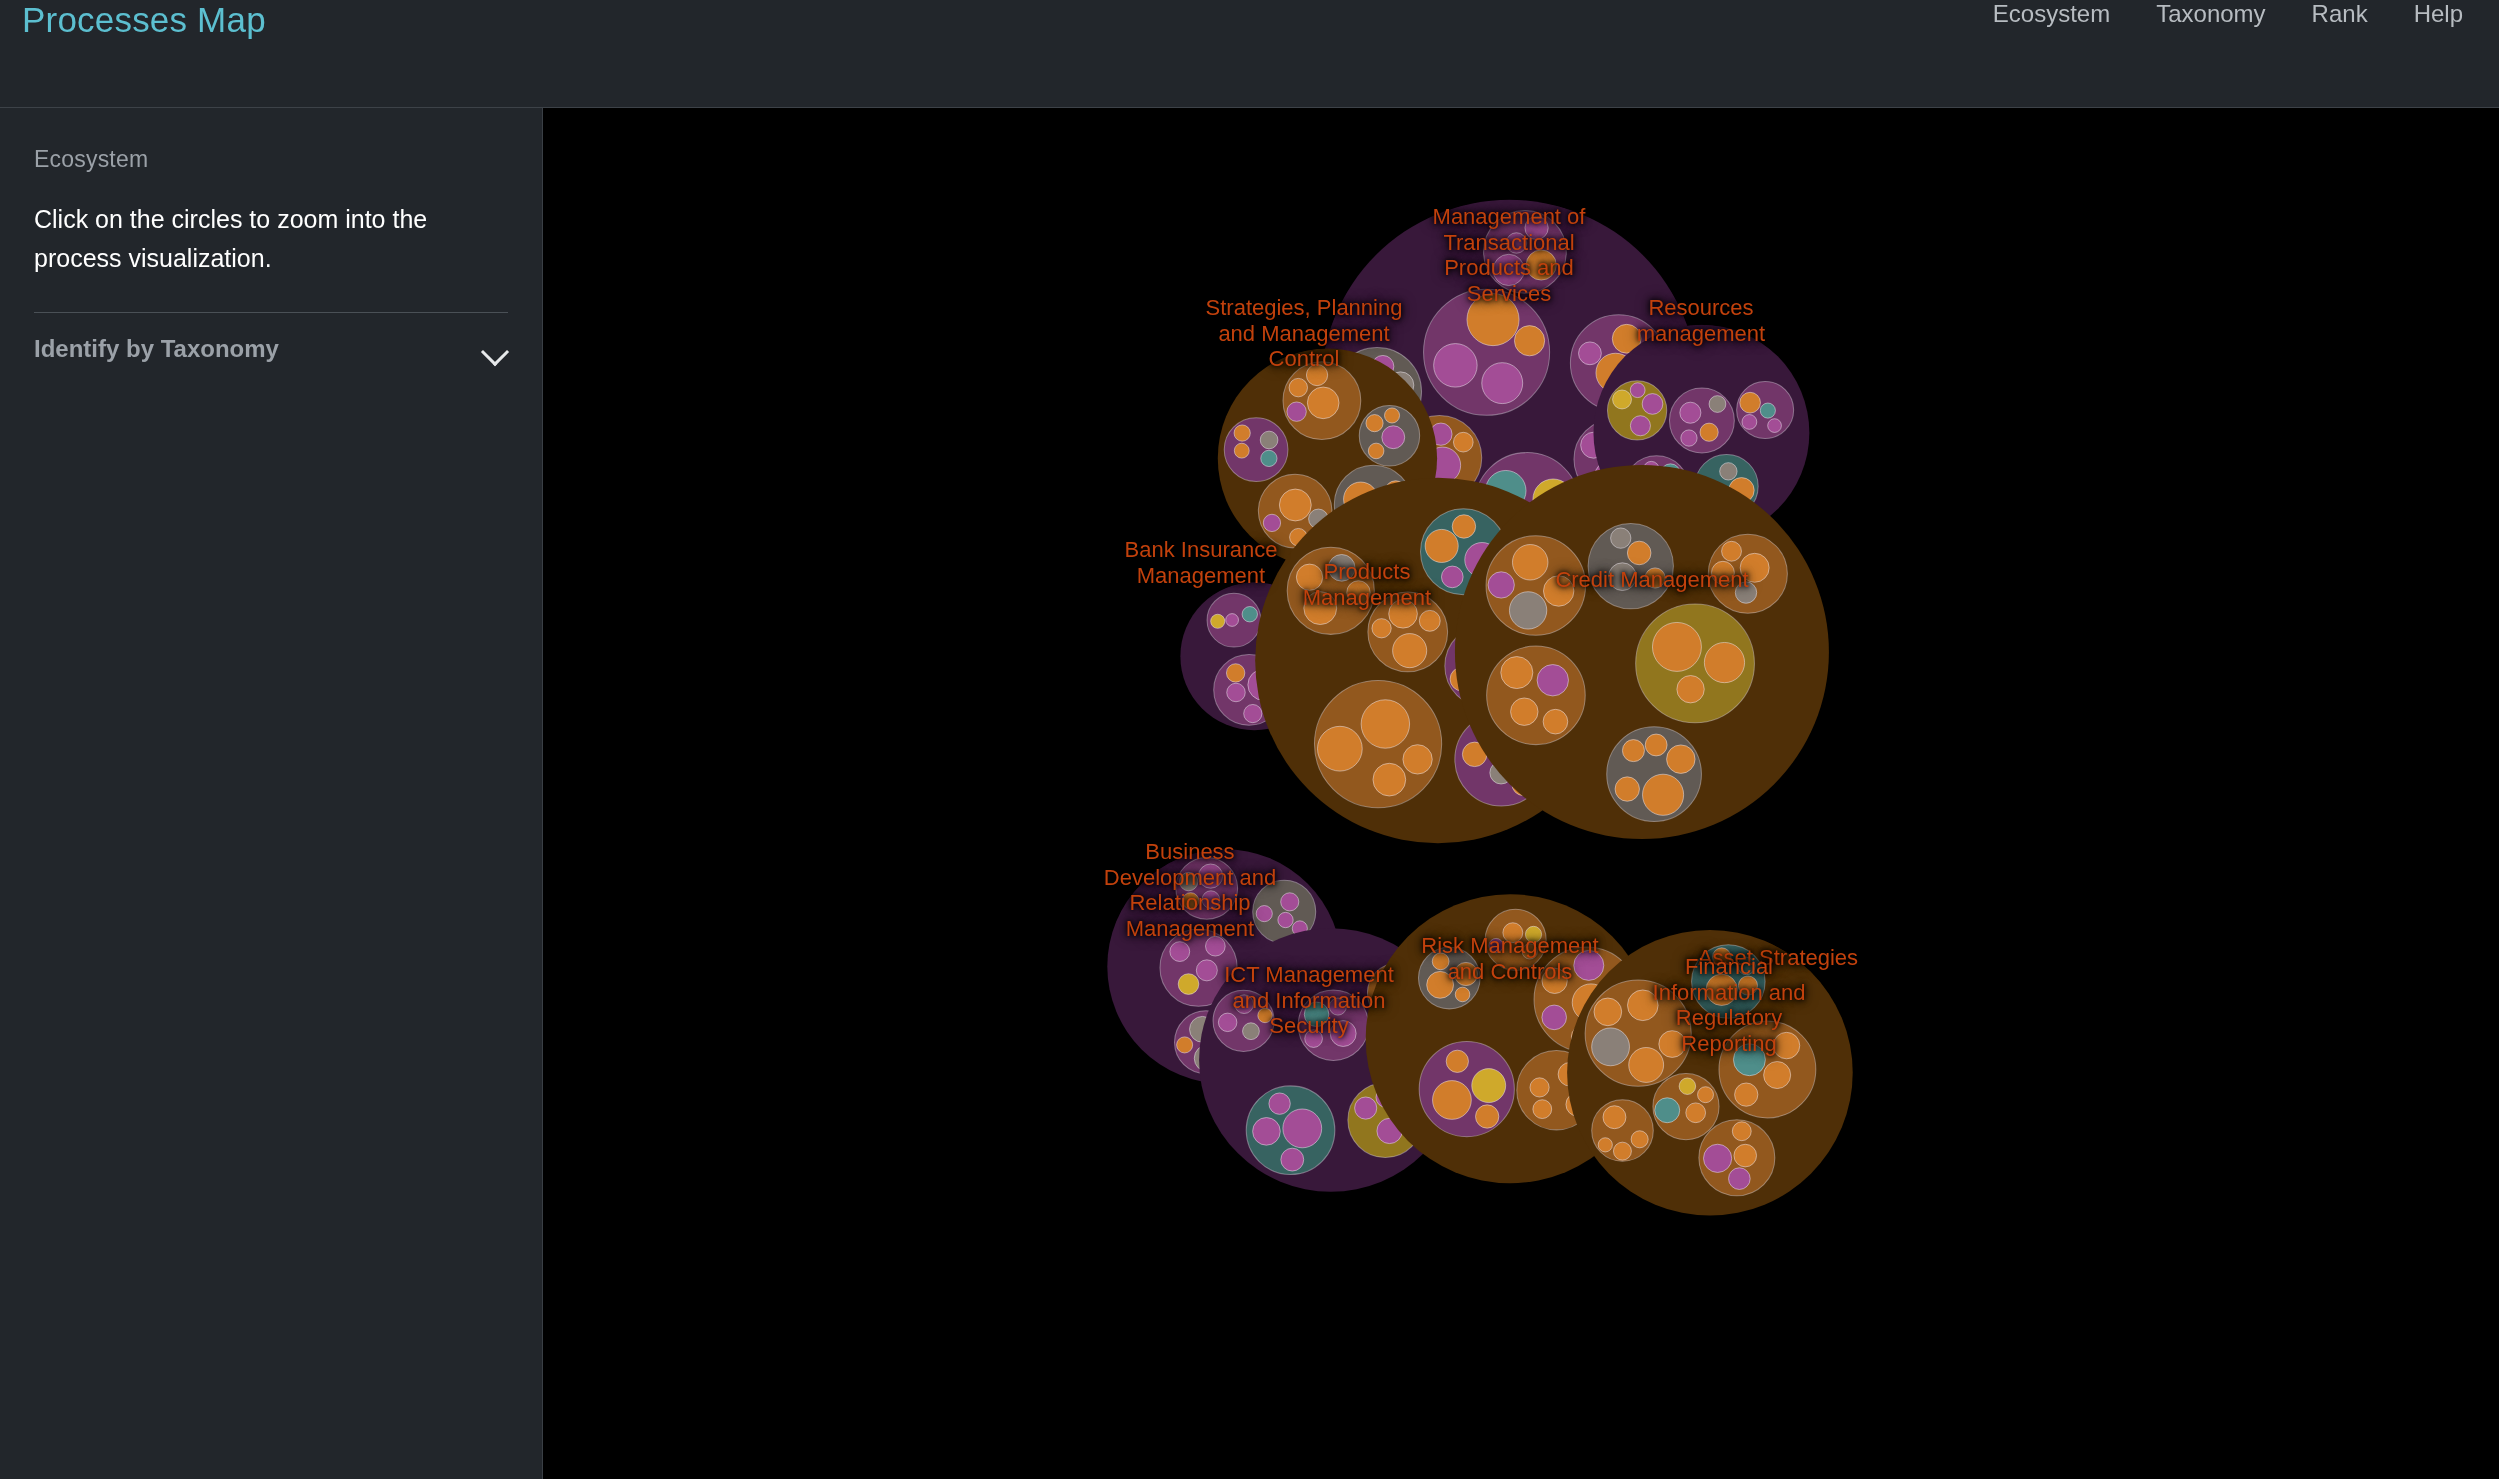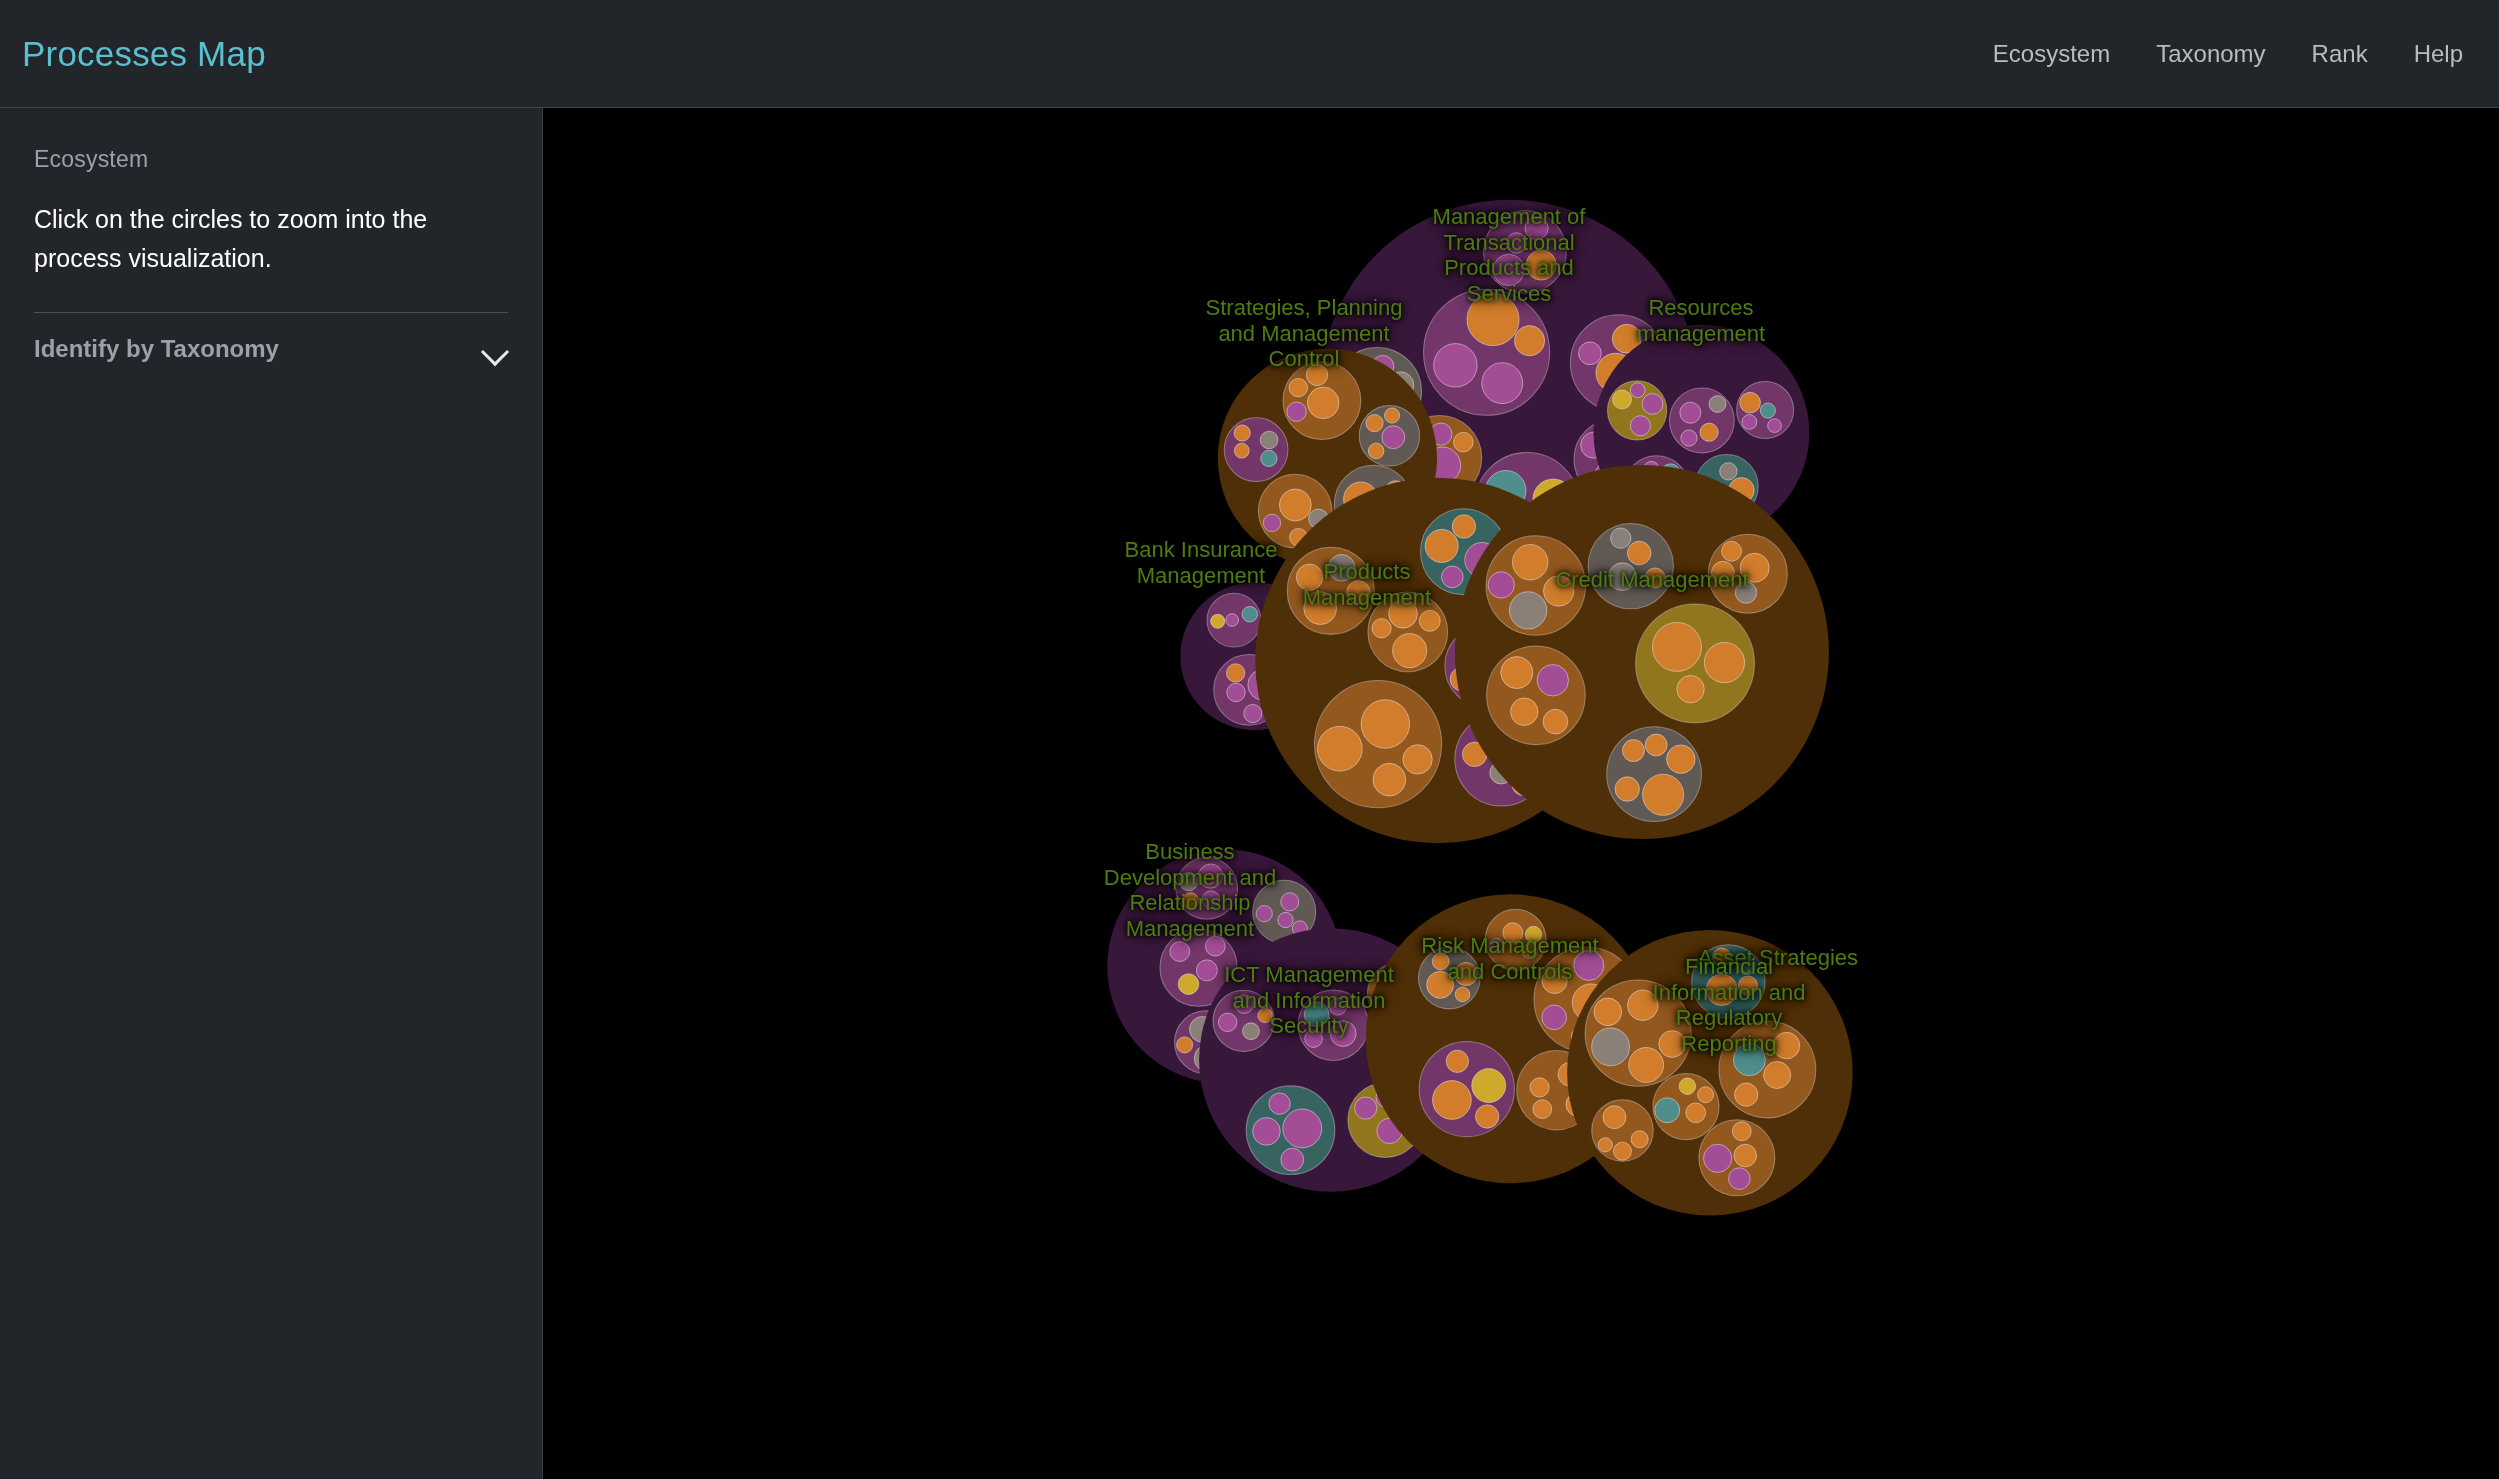--- a/index.html
+++ b/index.html
@@ -8,21 +8,21 @@
     background: #000;
     font-family: "Liberation Sans", sans-serif;
     overflow: hidden;
   }
 
   
   #topbar {
     position: absolute; left: 0; top: 0; width: 2500px; height: 108px;
     background: #22262b;
     border-bottom: 1.7px solid #3d4248;
-    display: flex; align-items: center; justify-content: space-between;
+    display: flex; align-items: flex-start; justify-content: space-between;
   }
   #app-title {
     margin-left: 22px;
     color: #5cbfd0;
     font-size: 35px;
     font-weight: 400;
     letter-spacing: 0.2px;
   }
   #topnav { display: flex; align-items: center; gap: 46px; margin-right: 37px; }
   .navlink {
@@ -65,21 +65,21 @@
   #canvas {
     position: absolute; left: 545px; top: 108px;
     width: 1955px; height: 1371px;
     background: #000000;
     overflow: hidden;
   }
   #bubble-svg { position: absolute; left: 0; top: 0; }
 
   .bubble-label {
     position: absolute;
-    color: #4d7c0f;
+    color: #c2410c;
     font-size: 22px;
     line-height: 1.17;
     text-align: center;
     text-shadow: 0 0 7.7px #000, 0 0 13.6px #000, 0 0 4.3px #000;
     pointer-events: none;
     white-space: pre-line;
     transform: translateX(-50%);
   }
 </style>
 </head>

